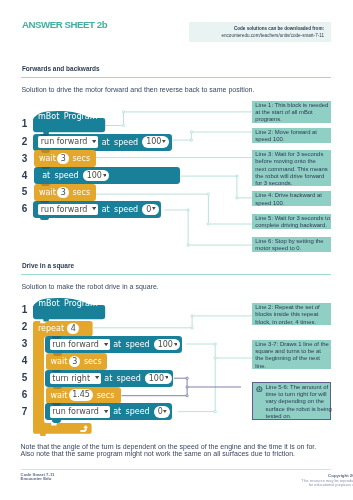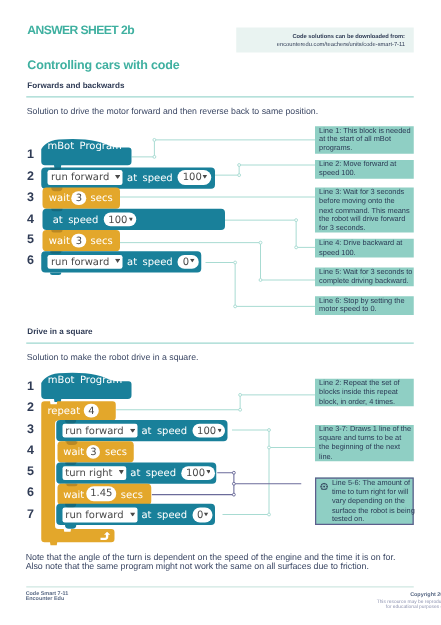--- a/index.html
+++ b/index.html
@@ -78,21 +78,20 @@
 
 <div class="page">
 
   <div class="abs" id="answer-sheet">ANSWER SHEET 2b</div>
 
   <div class="abs" id="dl-box">
     <div id="dl-l1">Code solutions can be downloaded from:</div>
     <div id="dl-l2">encounteredu.com/teachers/units/code-smart-7-11</div>
   </div>
 
-  <div class="abs" id="doc-title">Controlling cars with code</div>
 
   <div class="abs sec-head" style="top:66px">Forwards and backwards</div>
   <div class="abs sec-rule" style="top:77px"></div>
   <div class="abs sec-intro" style="top:86px">Solution to drive the motor forward and then reverse back to same position.</div>
 
   <div class="abs sec-head" style="top:263px">Drive in a square</div>
   <div class="abs sec-rule" style="top:274px"></div>
   <div class="abs sec-intro" style="top:283px">Solution to make the robot drive in a square.</div>
 
   <div class="abs" id="conns">

